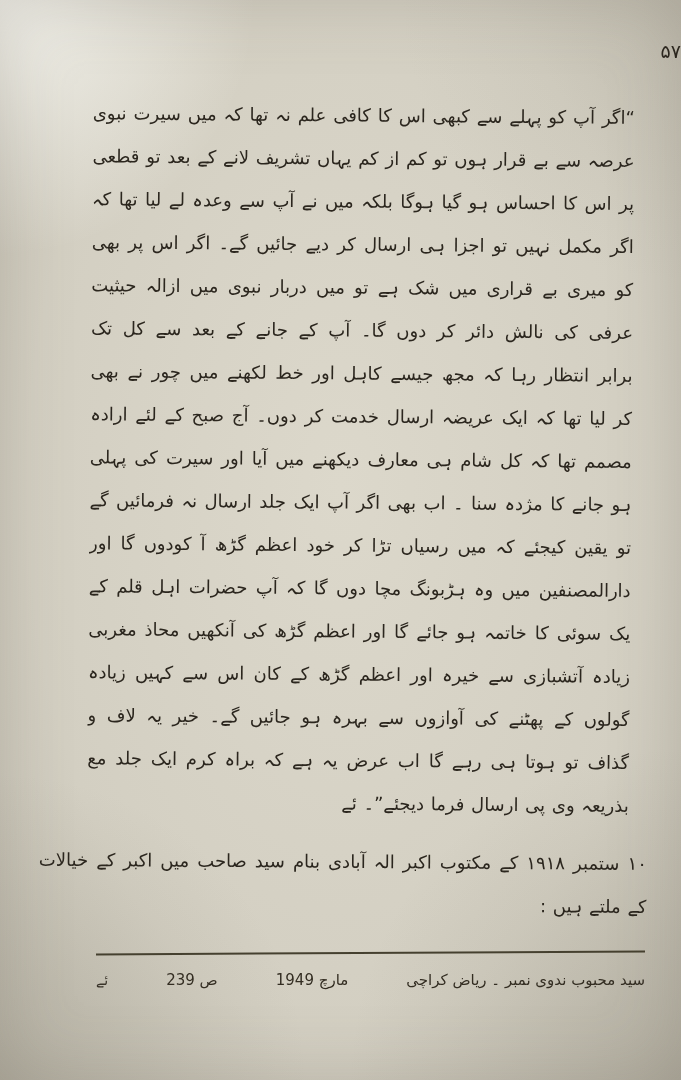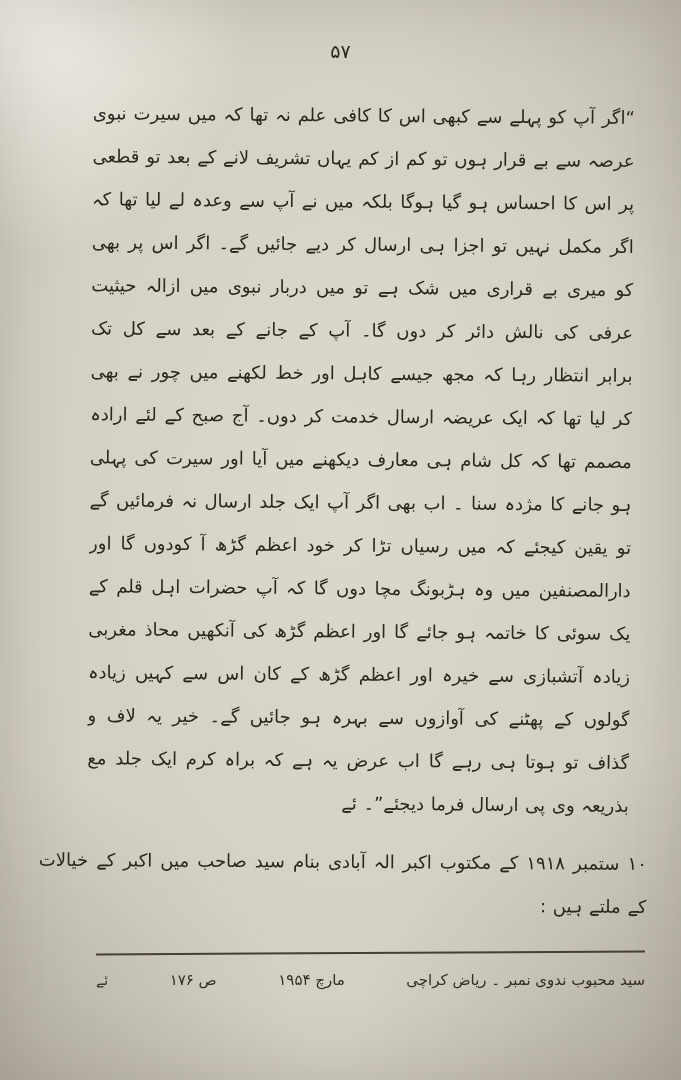--- a/index.html
+++ b/index.html
@@ -19,21 +19,20 @@
       radial-gradient(circle at 100% 0%, rgba(150,145,130,0.18), rgba(150,145,130,0) 22%),
       radial-gradient(ellipse at 50% 45%, #dcd8cb 0%, #d3cfc2 65%, #c4c0b3 100%);
     box-shadow: inset 0 0 70px rgba(110,105,90,0.25);
     direction: rtl;
   }
   .page-number {
     position: absolute;
     top: 40px;
     left: 0;
     right: 0;
-    text-align: center;
     font-size: 19px;
     letter-spacing: 10px;
     color: #2b261e;
   }
   .text-block {
     position: absolute;
     top: 96px;
     right: 46px;
     width: 542px;
     direction: rtl;
@@ -117,19 +116,19 @@
 
   <div class="attr-block">
     <div class="line">۱۰ ستمبر ۱۹۱۸ کے مکتوب اکبر الہ آبادی بنام سید صاحب میں اکبر کے خیالات اس طرح</div>
     <div class="line short">کے ملتے ہیں :</div>
   </div>
 
   <div class="footnote">
     <div class="footnote-rule"></div>
     <div class="footnote-row">
       <span>سید محبوب ندوی نمبر ۔ ریاض کراچی</span>
-      <span>مارچ ۱۹۵۴</span>
-      <span>ص ۱۷۶</span>
+      <span>مارچ 1949</span>
+      <span>ص 239</span>
       <span class="footnote-marker">ئے</span>
     </div>
   </div>
 
 </div>
 
 </body></html>

